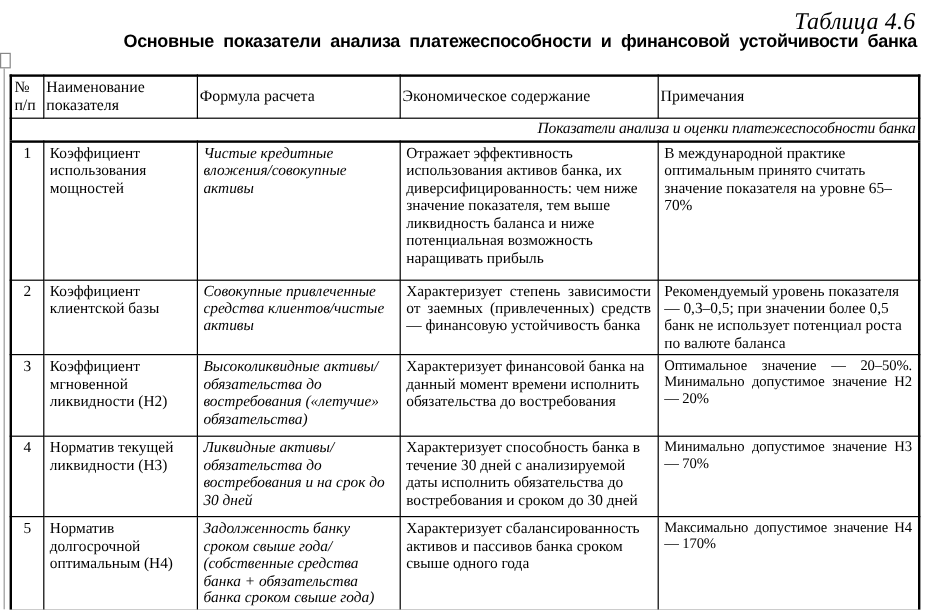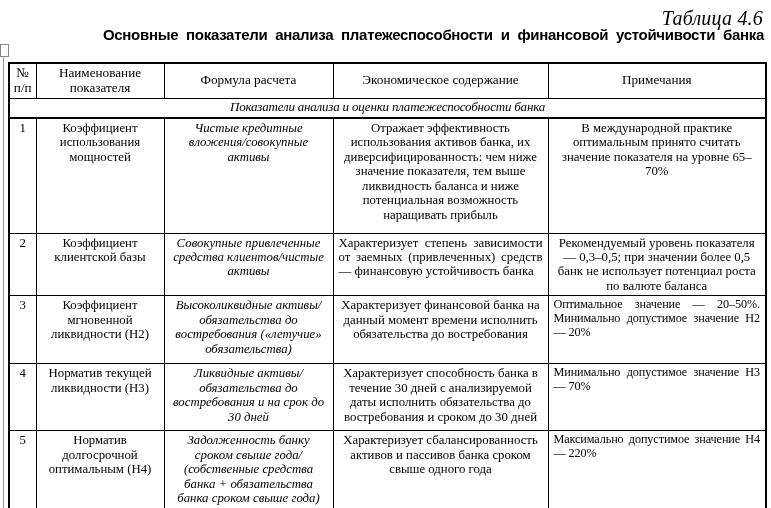--- a/index.html
+++ b/index.html
@@ -38,29 +38,28 @@
     width: 757px;
     border-collapse: collapse; table-layout: fixed;
     border: 2px solid #000;
   }
   th, td {
     border: 1px solid #000;
     font-size: 12.8px; line-height: 1.13;
     padding: 2px 5px;
     vertical-align: top;
     overflow: hidden;
-    text-align: center;
   }
   thead th {
-    font-weight: normal; text-align: center; vertical-align: middle;
+    font-weight: normal; text-align: left; vertical-align: middle;
     font-size: 13.2px; height: 35px; padding: 1px 2px;
   }
   tr.section-row td {
     height: 20px; padding: 1px 2px;
-    text-align: center; font-style: italic;
+    text-align: right; font-style: italic;
     font-size: 13px; letter-spacing: -0.2px;
     border-bottom: 2px solid #000;
     vertical-align: middle;
   }
   td.num { text-align: center; padding: 2px 1px; }
   td.formula { font-style: italic; margin-top: 47px; }
   .justify { text-align: justify; }
   .smallnote { font-size: 12.2px; letter-spacing: -0.1px; }
   tr.r1 { height: 115px; }
   tr.r2 { height: 61px; }
@@ -129,16 +128,16 @@
       <td class="formula">Ликвидные активы/ обязательства до востребования и на срок до 30 дней</td>
       <td class="meaning">Характеризует способность банка в течение 30 дней с анализируемой даты исполнить обязательства до востребования и сроком до 30 дней</td>
       <td class="notes justify smallnote">Минимально допустимое значение Н3 — 70%</td>
     </tr>
 
     <tr class="r5">
       <td class="num">5</td>
       <td class="name">Норматив долгосрочной оптимальным (Н4)</td>
       <td class="formula">Задолженность банку сроком свыше года/ (собственные средства банка + обязательства банка сроком свыше года)</td>
       <td class="meaning">Характеризует сбалансированность активов и пассивов банка сроком свыше одного года</td>
-      <td class="notes justify smallnote">Максимально допустимое значение Н4 — 220%</td>
+      <td class="notes justify smallnote">Максимально допустимое значение Н4 — 170%</td>
     </tr>
   </tbody>
 </table>
 
 </body></html>

